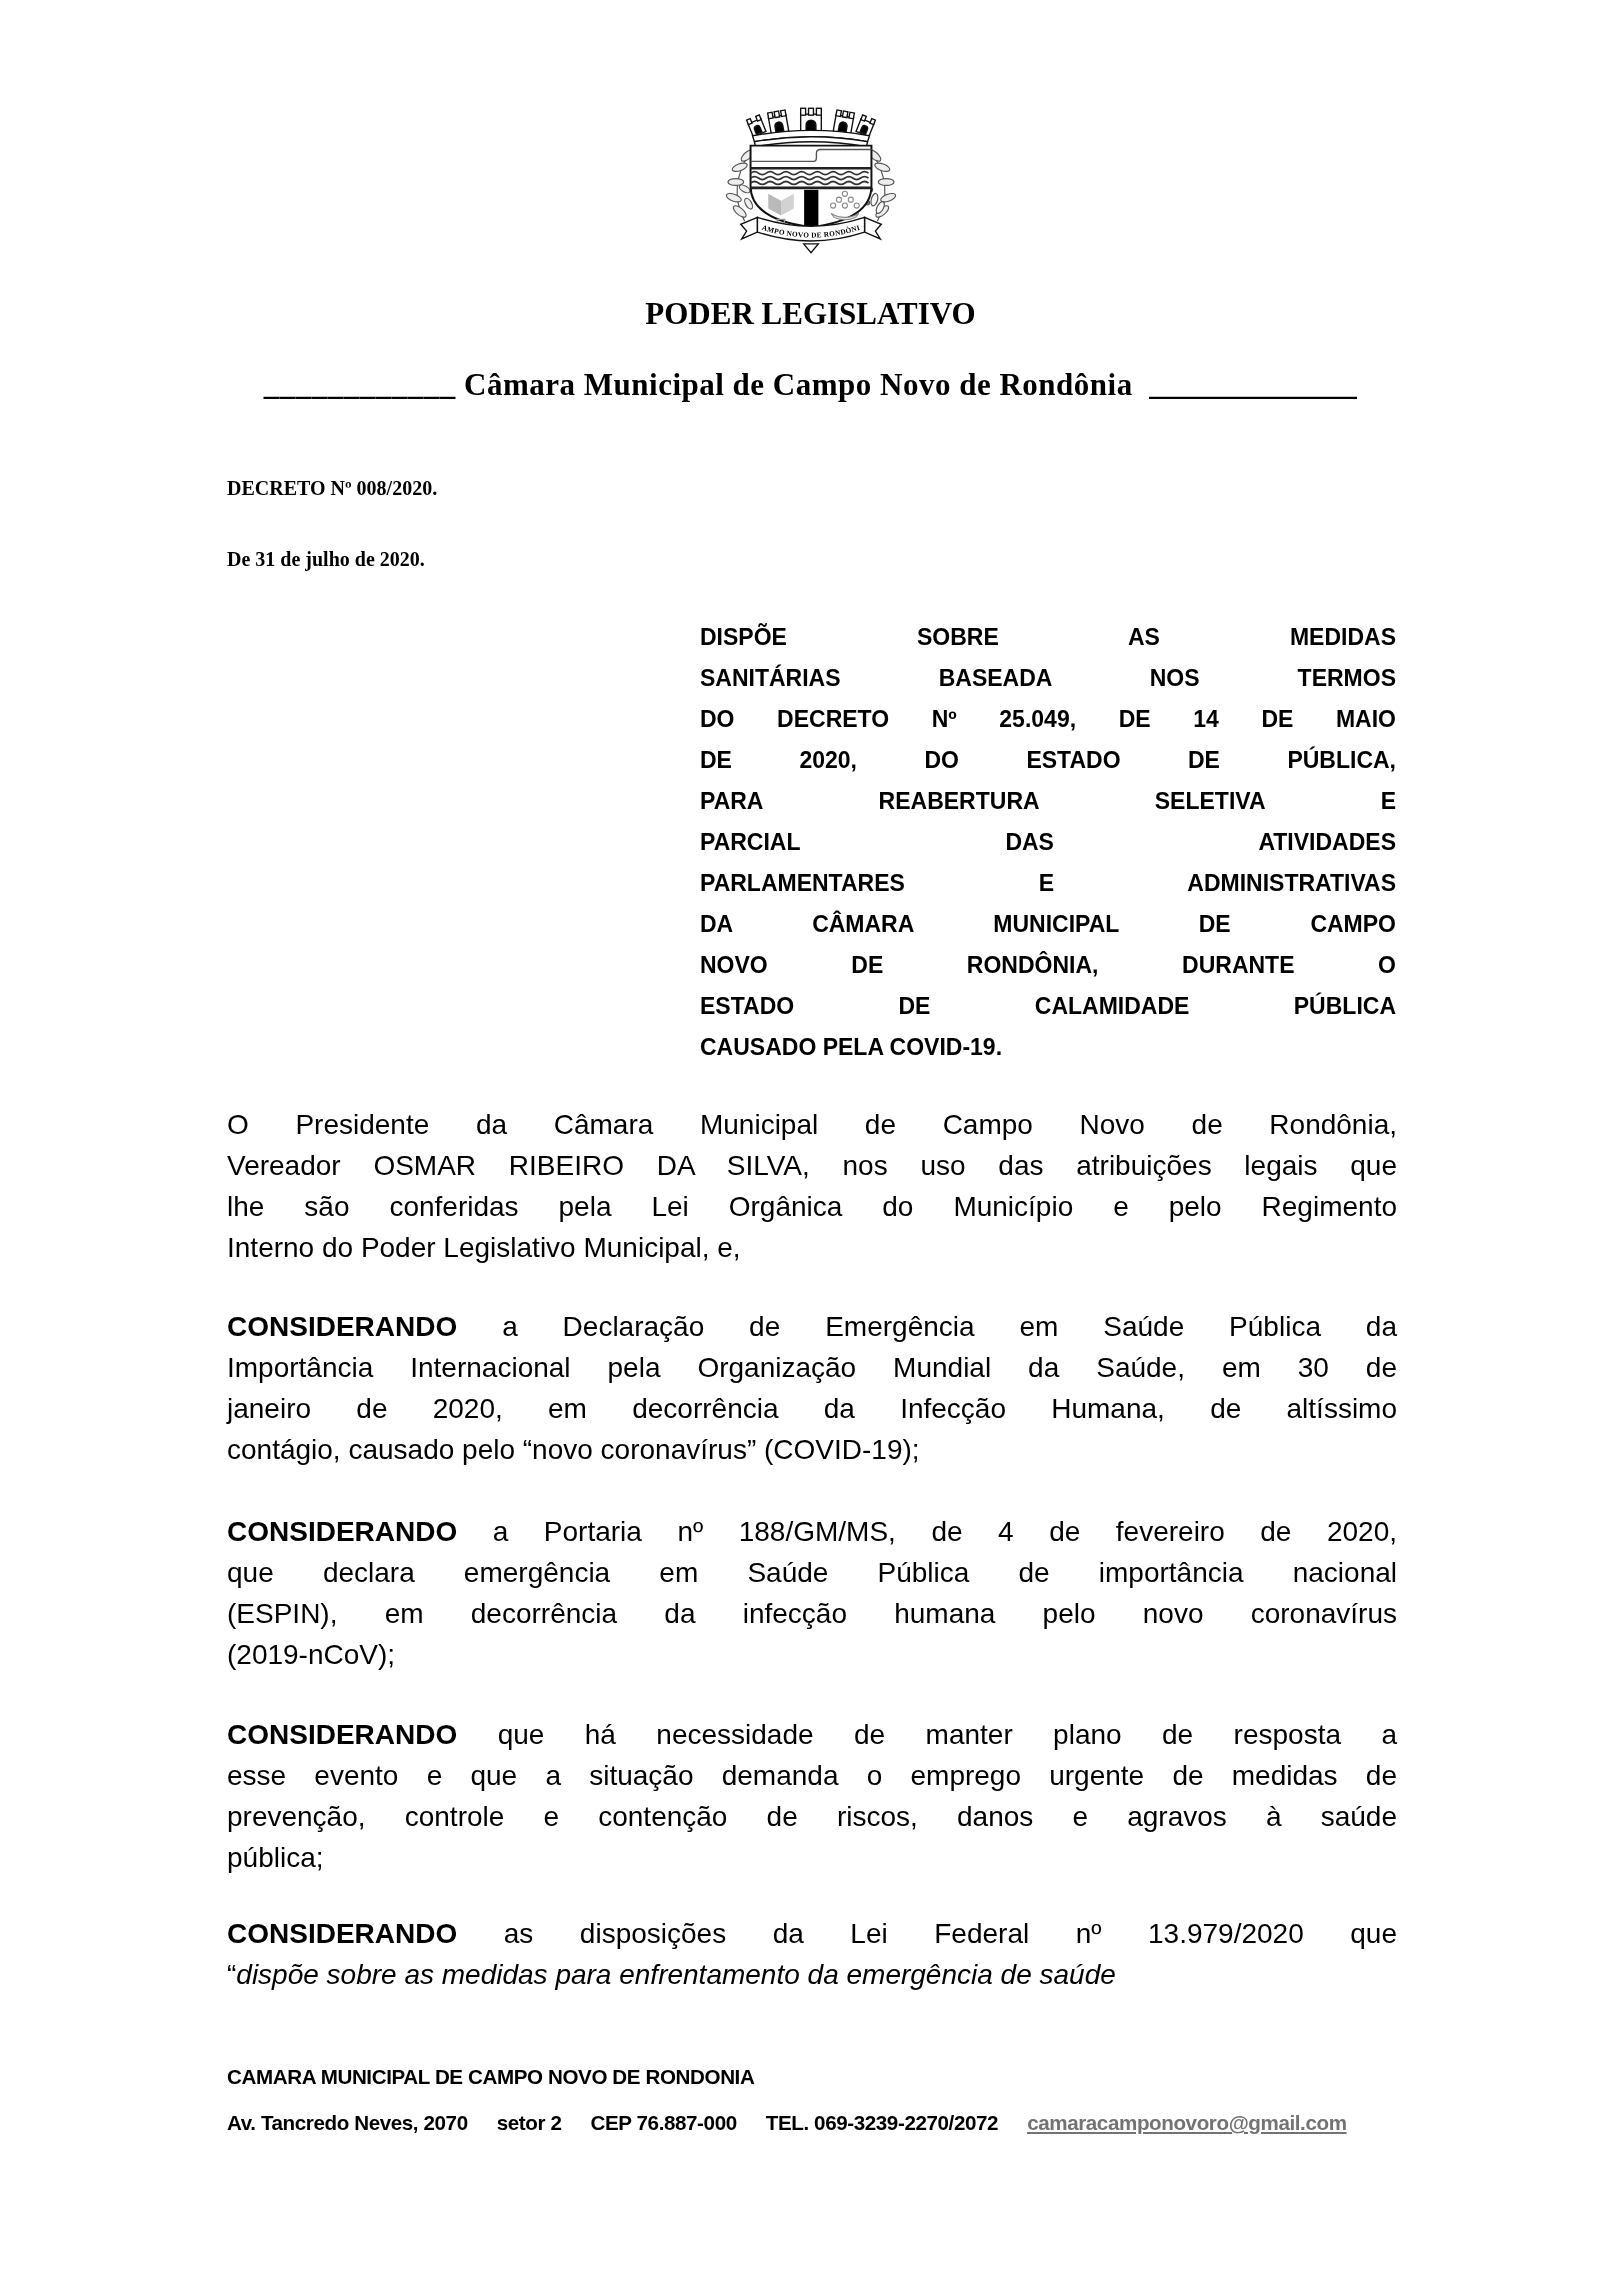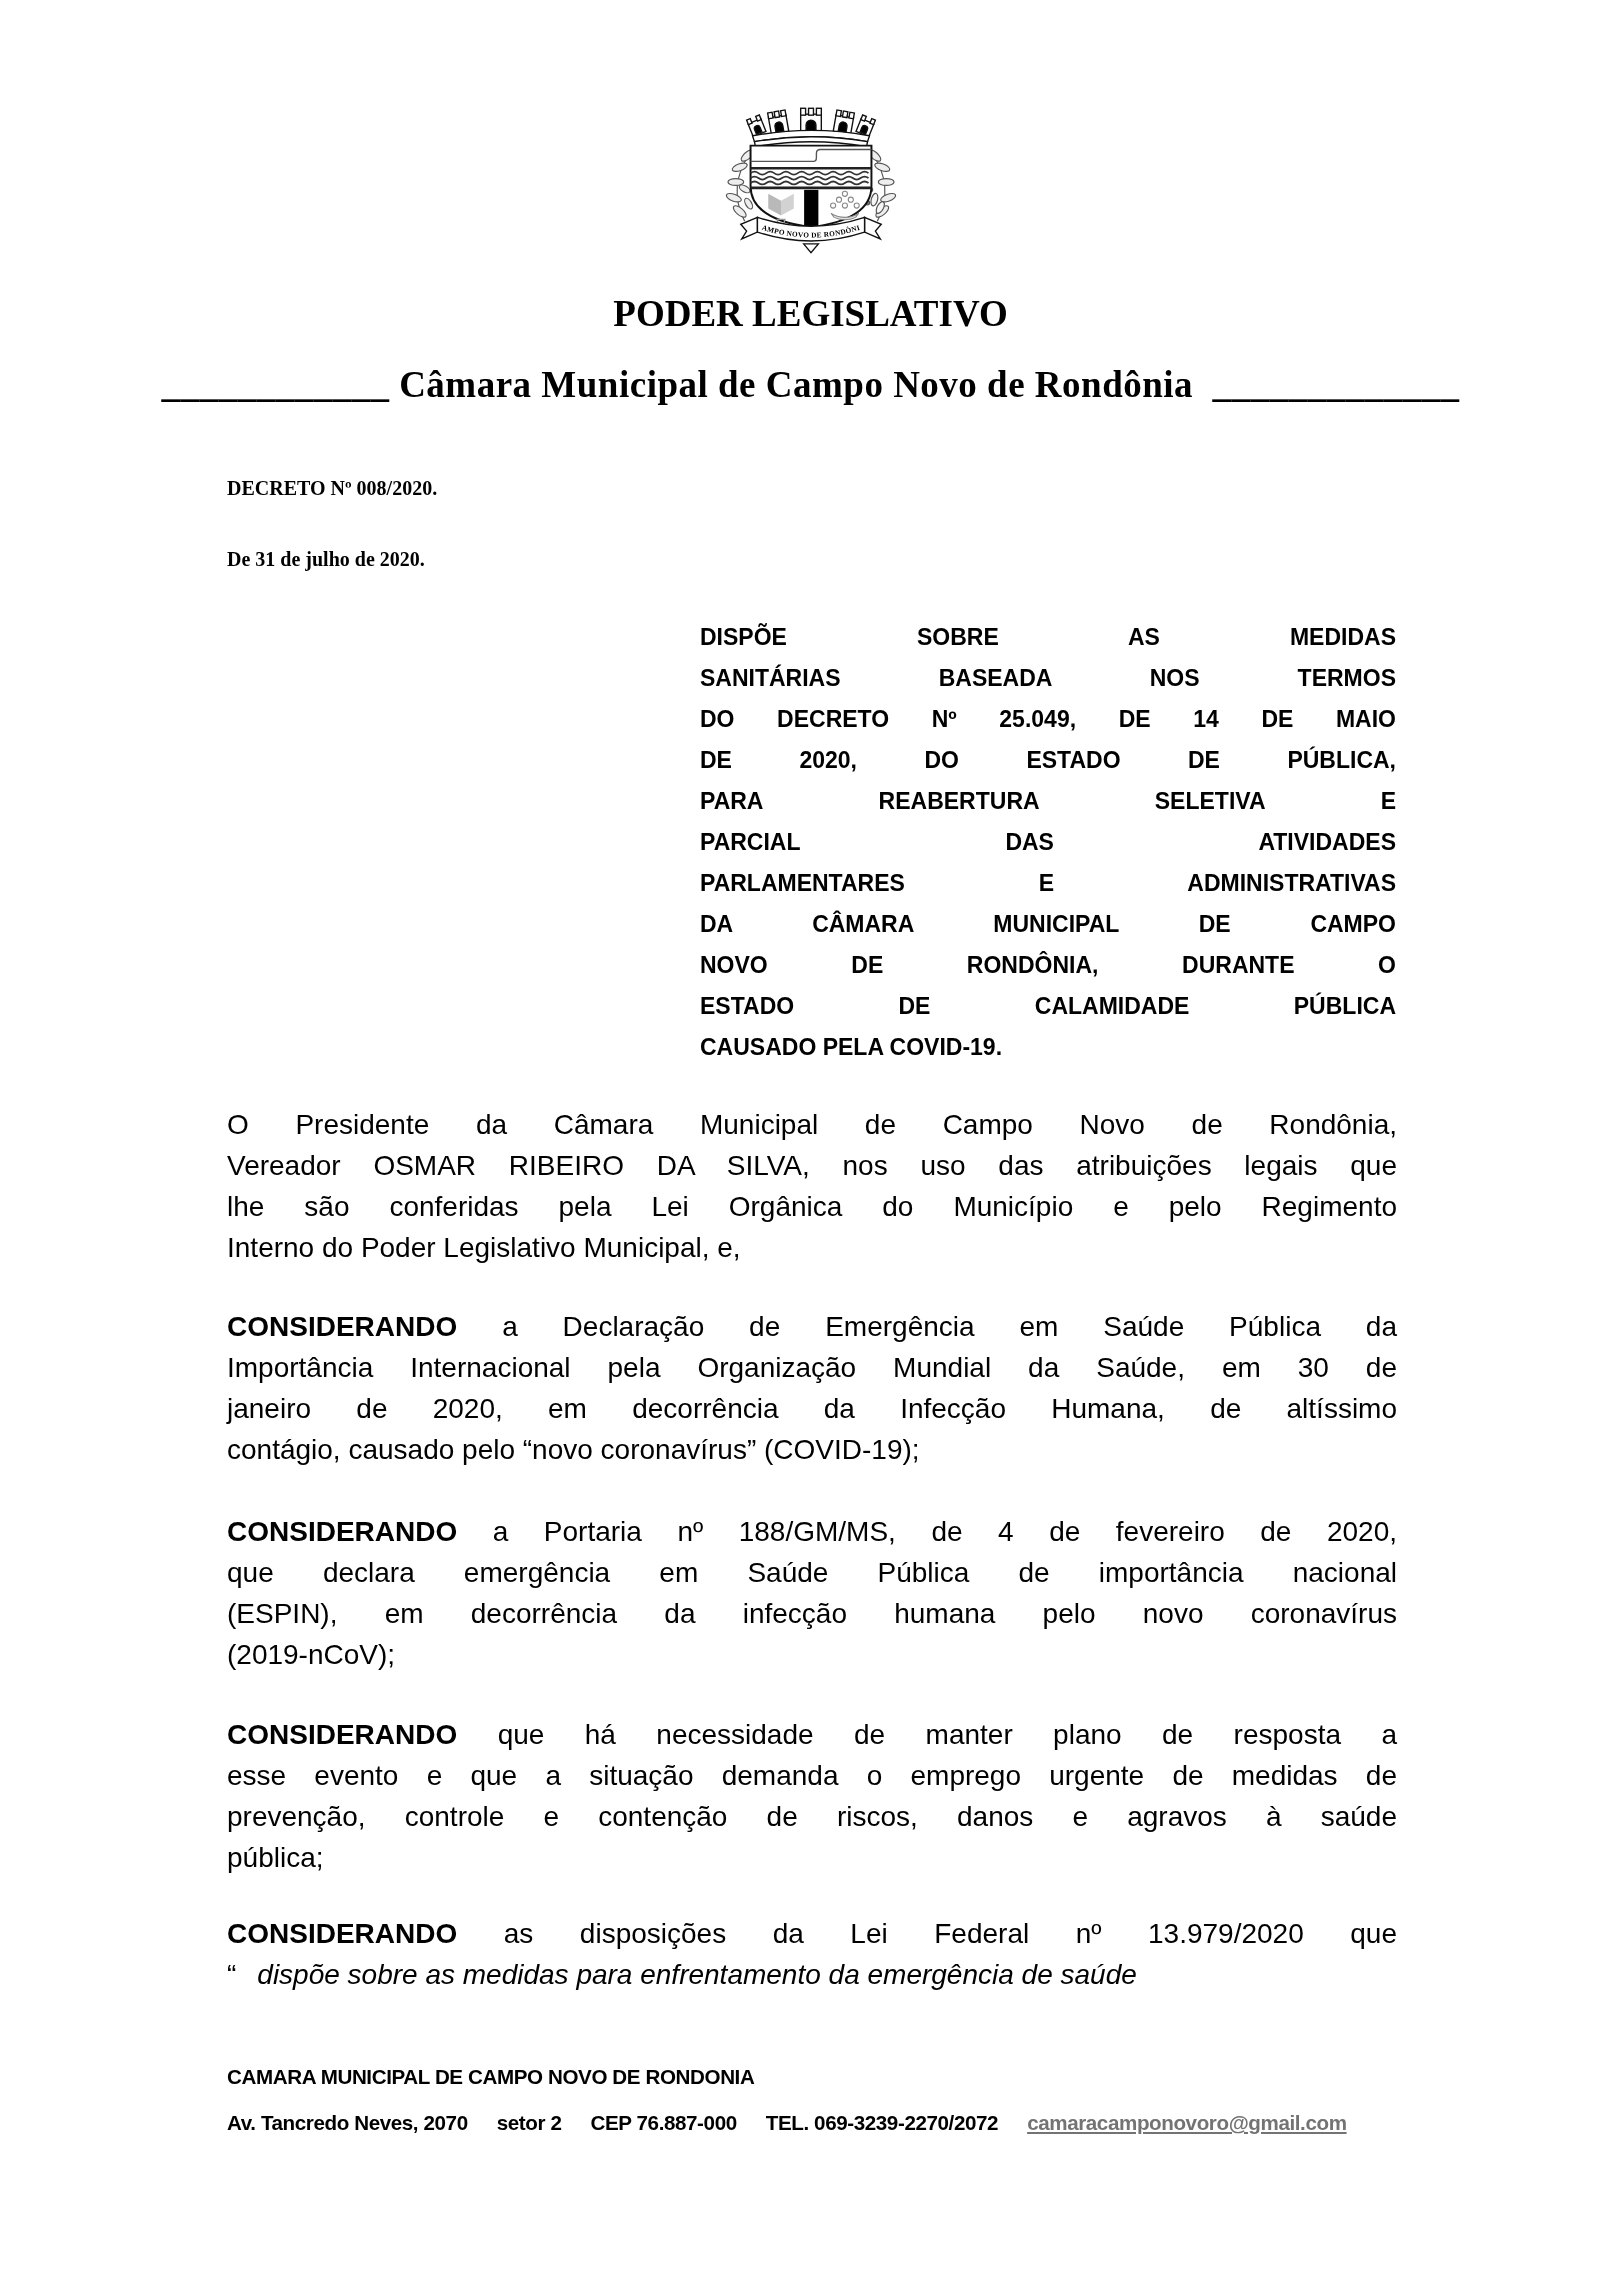--- a/index.html
+++ b/index.html
@@ -12,21 +12,21 @@
     overflow: hidden;
     color: #000;
     font-family: "Liberation Sans", "DejaVu Sans", sans-serif;
   }
   
   .crest { position: absolute; left: 725px; top: 104px; width: 172px; height: 155px; }
   
   .serif-h {
     position: absolute; left: 0; width: 100%;
     font-family: "Liberation Serif", "DejaVu Serif", serif;
-    font-weight: bold; font-size: 37px; line-height: 39px;
+    font-weight: bold; font-size: 31px; line-height: 39px;
     text-align: center; white-space: pre;
   }
   .serif-left {
     position: absolute; left: 227px;
     font-family: "Liberation Serif", "DejaVu Serif", serif;
     font-weight: bold; font-size: 20px; line-height: 39px;
     white-space: pre;
   }
   #title    { top: 294px; }
   #orgline  { top: 365px; letter-spacing: 0.5px; }
@@ -37,21 +37,21 @@
     position: absolute; left: 227px; width: 1170px;
     font-size: 28px; line-height: 41px;
   }
   .block {
     position: absolute; left: 700px; width: 696px;
     font-size: 23px; line-height: 41px; font-weight: bold;
   }
   .line       { text-align: justify; text-align-last: justify; }
   .line.last  { text-align-last: left; }
   .line b     { font-weight: bold; }
-  .line i     { font-style: italic; margin-left: 21px; }
+  .line i     { font-style: italic; }
   #block { top: 617px; }
   #p1    { top: 1104px; }
   #c1    { top: 1306px; }
   #c2    { top: 1511px; }
   #c3    { top: 1714px; }
   #c4    { top: 1913px; }
   
   .footer {
     position: absolute; left: 227px; top: 2054px; width: 1235px;
     font-weight: bold; font-size: 20.6px; line-height: 46px;

